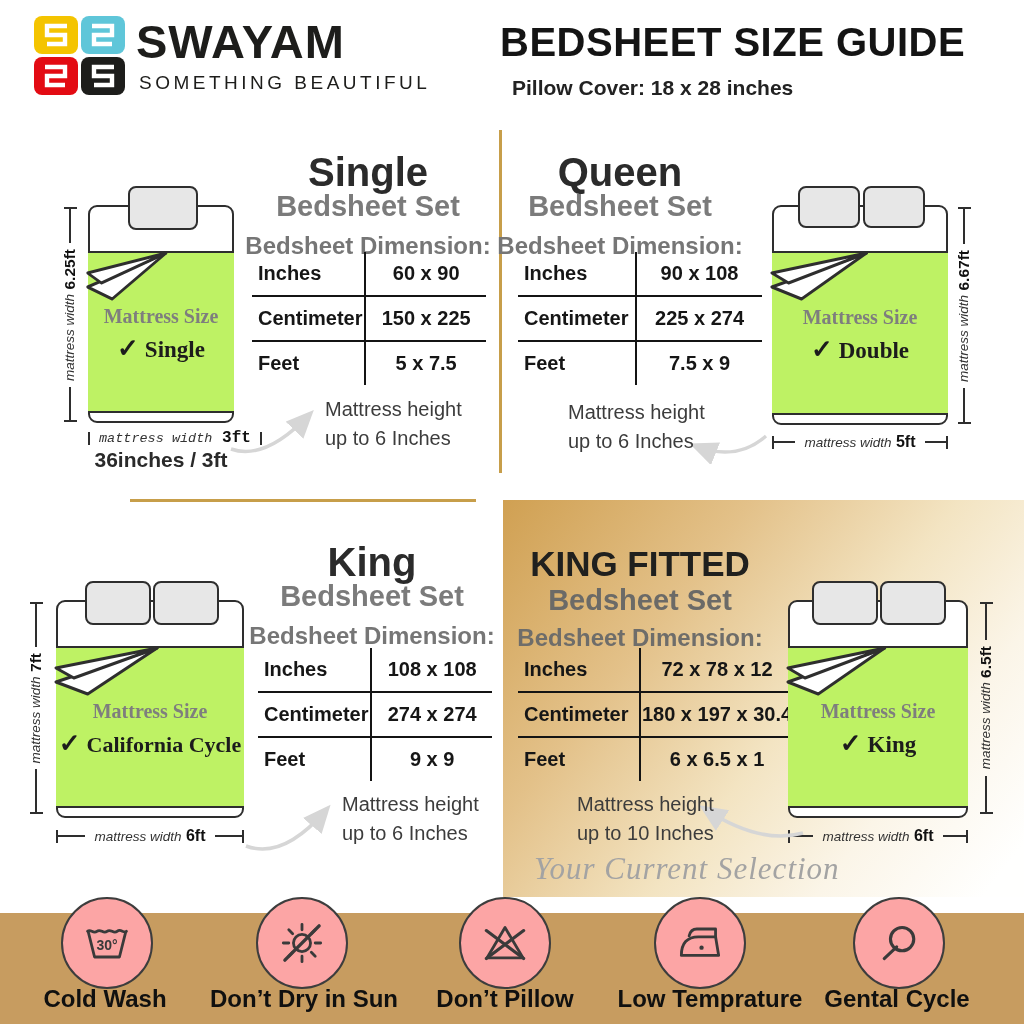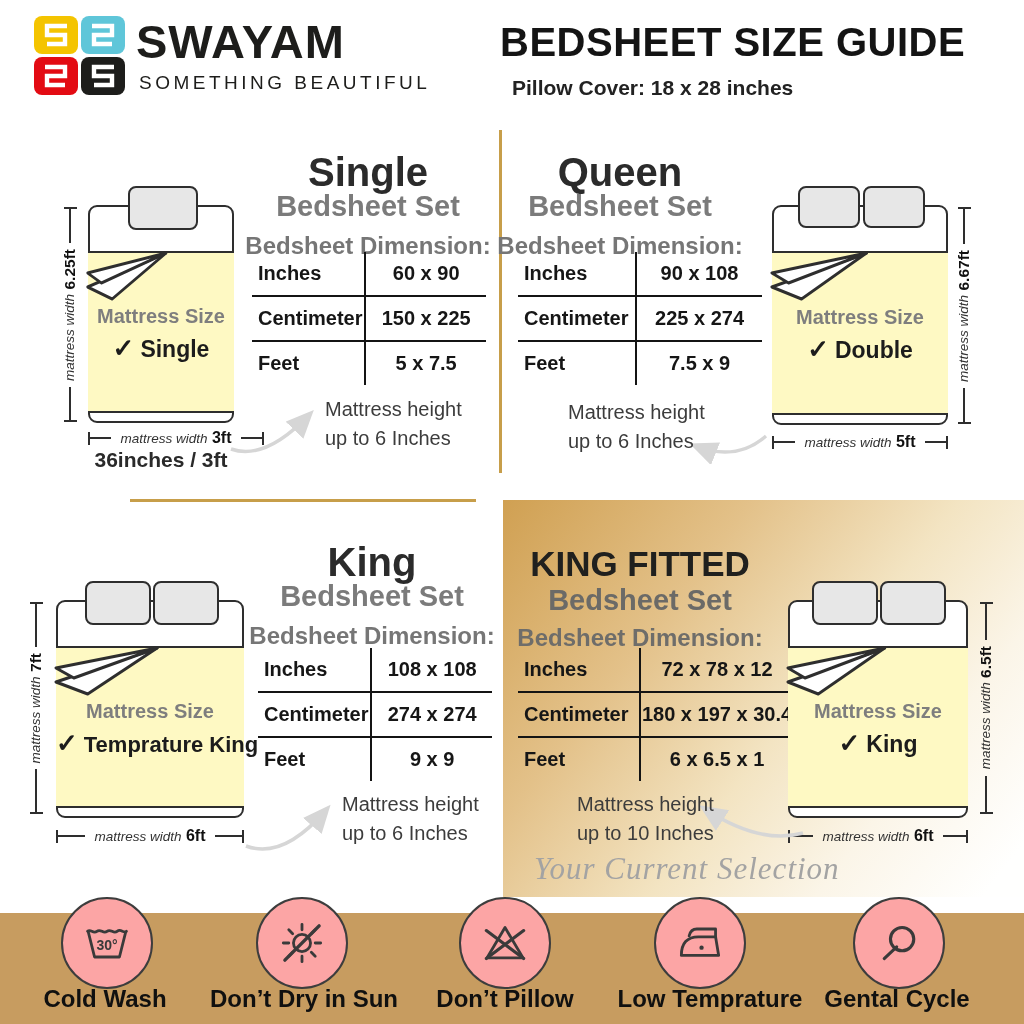--- a/index.html
+++ b/index.html
@@ -30,21 +30,21 @@
   
   .dims{position:absolute;}
   .dim-row{display:grid;grid-template-columns:48% 52%;height:43px;align-items:center;}
   .dim-row.lined{border-bottom:2px solid #141414;}
   .dim-row .unit{font-size:20px;font-weight:700;color:#161616;padding-left:6px;}
   .dim-row .val{border-left:2px solid #141414;height:100%;display:flex;align-items:center;justify-content:center;font-size:20px;font-weight:700;color:#161616;}
 
   
   .bed{position:absolute;}
   .frame{position:absolute;inset:0;background:#fff;border:2.5px solid #2e2e2e;border-radius:9px;}
-  .mattress{position:absolute;left:0;right:0;top:46px;bottom:10px;background:#fef9c3;border-top:2.5px solid #2e2e2e;border-bottom:2.5px solid #2e2e2e;}
+  .mattress{position:absolute;left:0;right:0;top:46px;bottom:10px;background:#bef264;border-top:2.5px solid #2e2e2e;border-bottom:2.5px solid #2e2e2e;font-family:Liberation Serif, serif;}
   .pillow{position:absolute;background:#e7e7e7;border:2.5px solid #2e2e2e;border-radius:8px;z-index:2;}
   .fold{position:absolute;left:-2px;top:-2px;width:58%;height:52px;}
   .m-text{position:absolute;left:0;right:0;top:50%;transform:translateY(-46%);text-align:center;z-index:1;}
   .m-label{font-size:20px;font-weight:700;color:#7e7e7e;}
   .m-value{font-size:23px;font-weight:700;color:#1c1c1c;margin-top:5px;white-space:nowrap;}
   .m-value .chk{font-size:26px;margin-right:6px;}
 
   
   .vruler{position:absolute;width:16px;display:flex;flex-direction:column;align-items:center;}
   .vruler .vline{flex:1;width:2px;background:#2e2e2e;}
@@ -140,21 +140,21 @@
         <path d="M104 2 L2 36 L34 48 Z" fill="#fff" stroke="#2e2e2e" stroke-width="3" stroke-linejoin="round"></path>
         <path d="M104 2 L2 22 L20 32 Z" fill="#fff" stroke="#2e2e2e" stroke-width="3" stroke-linejoin="round"></path>
       </svg>
       <div class="m-text">
         <div class="m-label">Mattress Size</div>
         <div class="m-value"><span class="chk">✓</span><span>Single</span></div>
       </div>
     </div>
   </div>
 
-  <div class="hruler" style="left:88px;top:430px;width:176px;">
+  <div class="hruler" style="left:88px;top:430px;width:145px;font-family:Liberation Mono, monospace;">
     <span class="tick"></span>
       <span class="hline"></span>
     <span class="htext"><i>mattress width</i> <b>3ft</b></span>
     <span class="hline"></span>
       <span class="tick"></span>
   </div>
   <div class="alt-note" style="left:88px;top:448px;width:146px;">36inches / 3ft</div>
 
   <svg class="arrow" style="left:225px;top:403px;" width="95" height="55">
     <defs>
@@ -259,21 +259,21 @@
     <div class="frame"></div>
     <div class="pillow" style="left:29px;top:-19px;width:62px;height:40px;"></div>
     <div class="pillow" style="left:97px;top:-19px;width:62px;height:40px;"></div>
     <div class="mattress">
       <svg class="fold" viewBox="0 0 110 52" preserveAspectRatio="none">
         <path d="M104 2 L2 36 L34 48 Z" fill="#fff" stroke="#2e2e2e" stroke-width="3" stroke-linejoin="round"></path>
         <path d="M104 2 L2 22 L20 32 Z" fill="#fff" stroke="#2e2e2e" stroke-width="3" stroke-linejoin="round"></path>
       </svg>
       <div class="m-text">
         <div class="m-label">Mattress Size</div>
-        <div class="m-value" style="font-size:22px;"><span class="chk">✓</span><span>Temprature King</span></div>
+        <div class="m-value" style="font-size:22px;"><span class="chk">✓</span><span>California Cycle</span></div>
       </div>
     </div>
   </div>
   <div class="hruler" style="left:56px;top:828px;width:188px;">
     <span class="tick"></span>
       <span class="hline"></span>
     <span class="htext"><i>mattress width</i> <b>6ft</b></span>
     <span class="hline"></span>
       <span class="tick"></span>
   </div>

